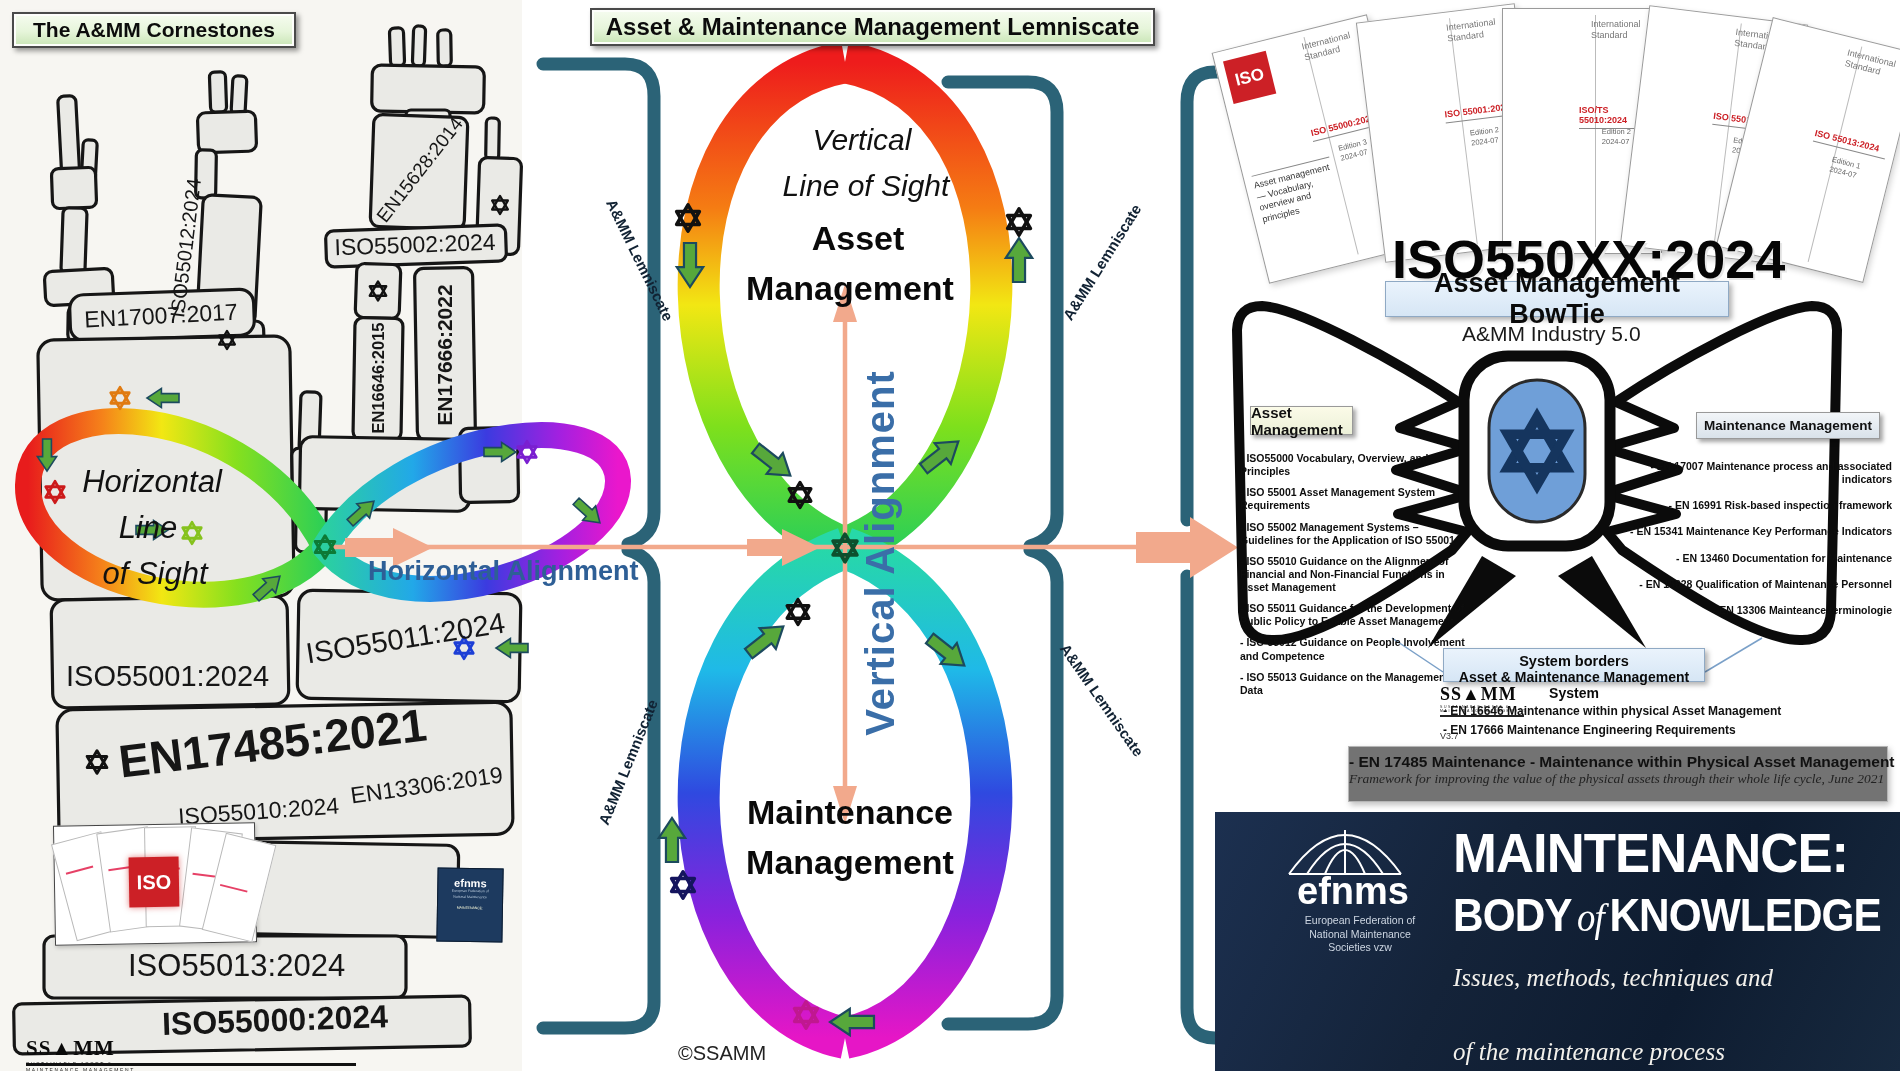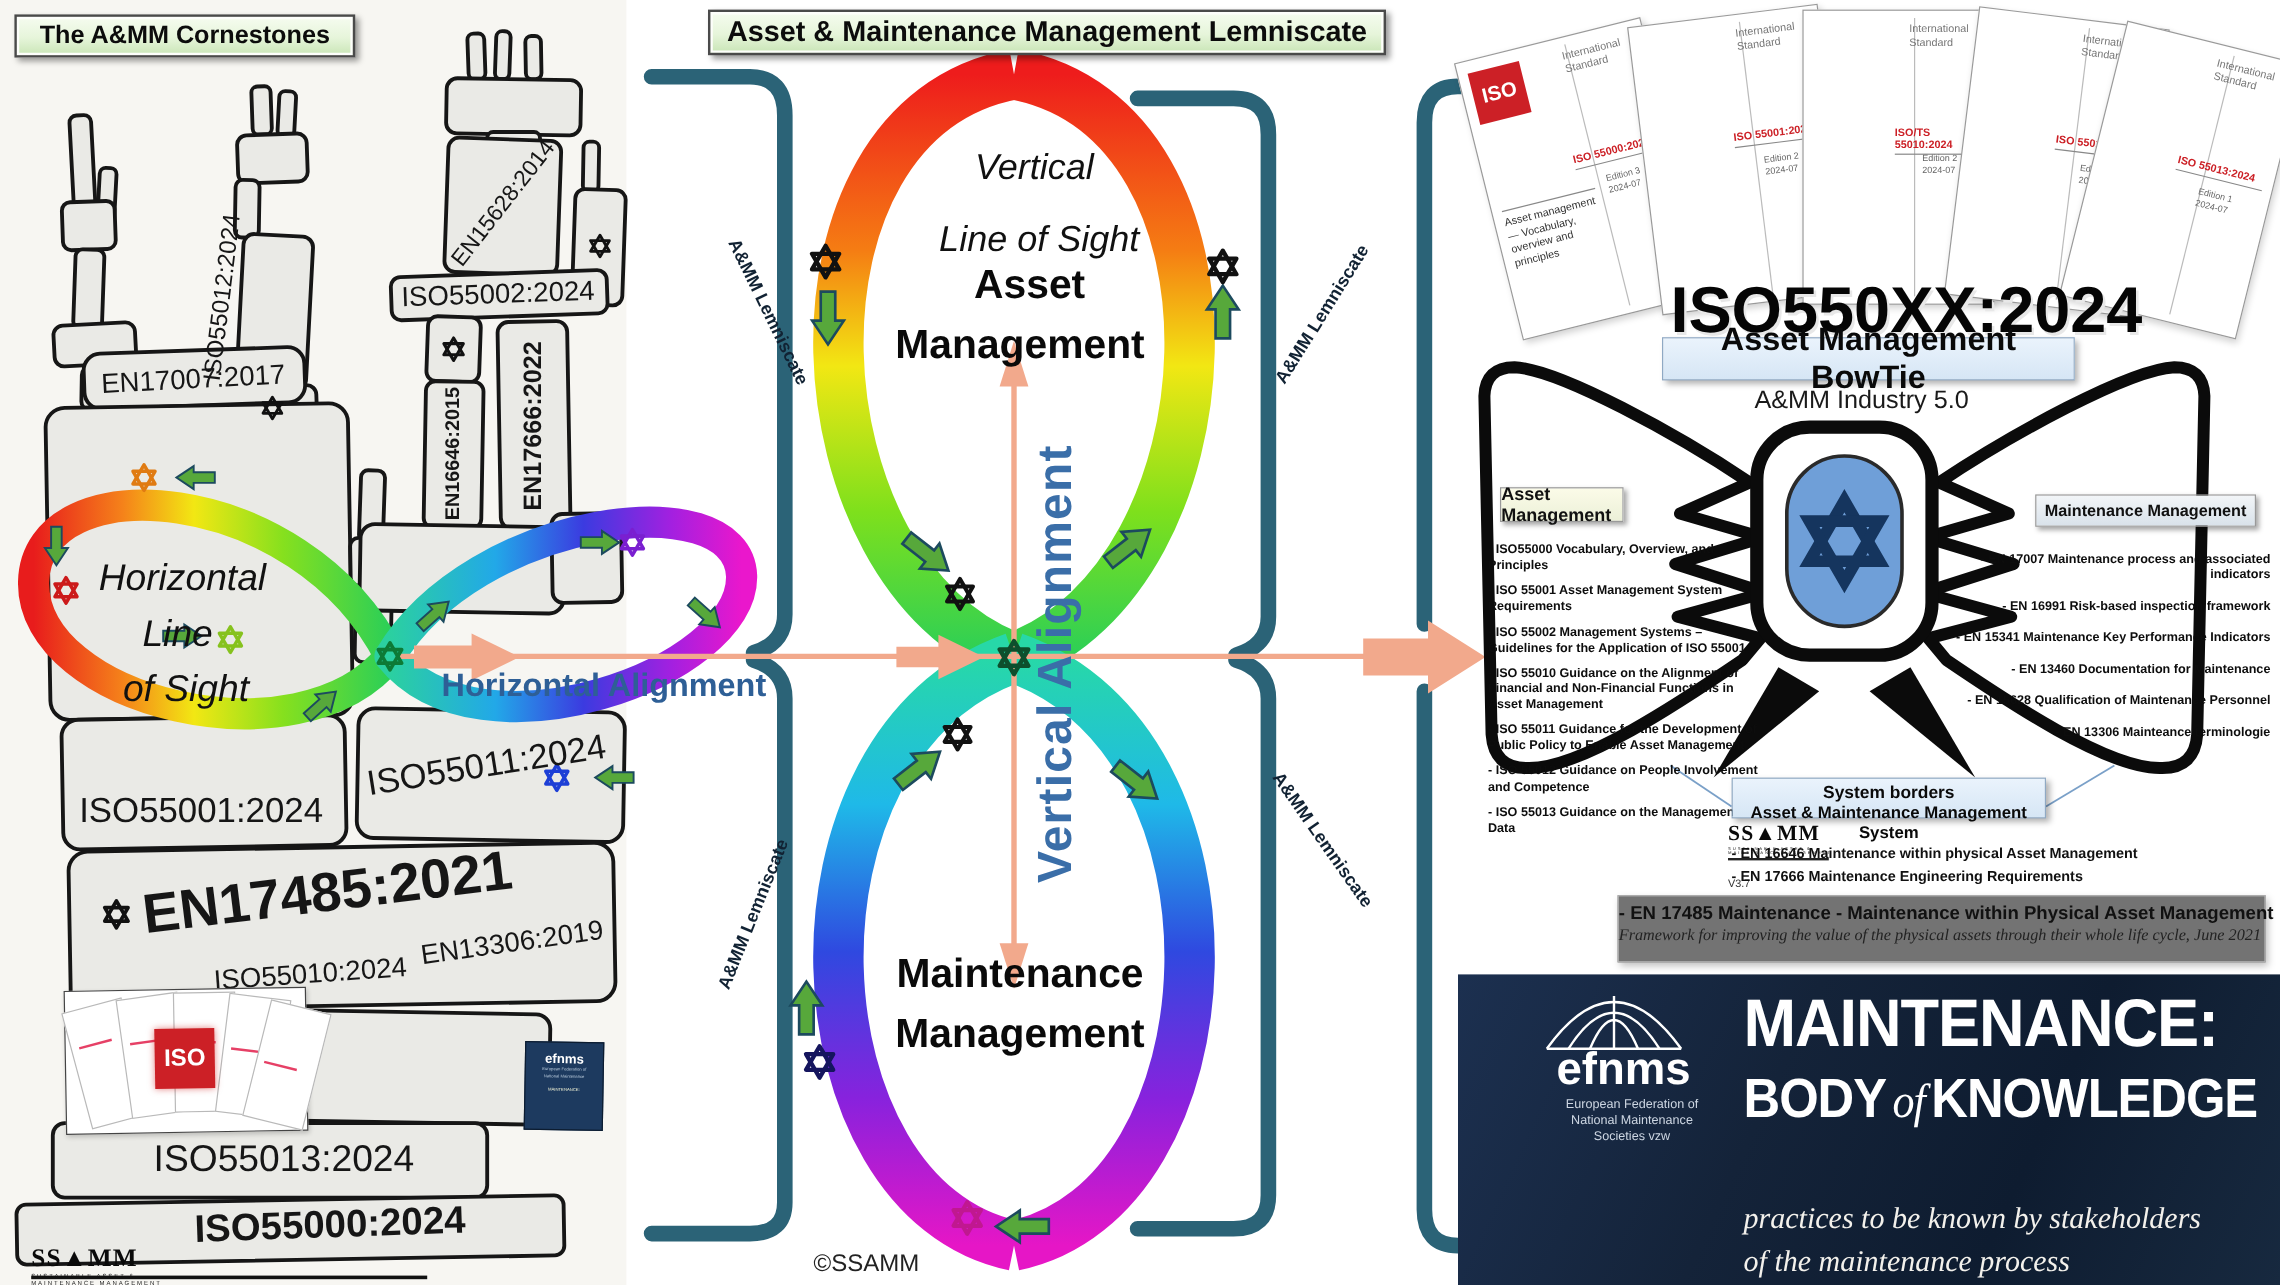--- a/index.html
+++ b/index.html
@@ -329,21 +329,21 @@
     <div class="micro">SUSTAINABLE ASSET &amp;</div>
     <div class="micro">MAINTENANCE MANAGEMENT</div>
   </div>
   <div id="ssamm-bar" class="abs"></div>
 
   <div class="abs green-title" style="left:590px;top:8px;width:565px;height:38px;font-size:24px;">
     <span>Asset &amp; Maintenance Management Lemniscate</span>
   </div>
 
   <div class="abs loop-text" style="left:862px;top:140px;transform:translate(-50%,-50%);">Vertical</div>
-  <div class="abs loop-text" style="left:866px;top:200px;transform:translate(-50%,-50%);">Line of Sight</div>
+  <div class="abs loop-text" style="left:866px;top:186px;transform:translate(-50%,-50%);">Line of Sight</div>
   <div class="abs loop-head" style="left:858px;top:238px;transform:translate(-50%,-50%);">Asset</div>
   <div class="abs loop-head" style="left:850px;top:288px;transform:translate(-50%,-50%);">Management</div>
   <div class="abs loop-head" style="left:850px;top:812px;transform:translate(-50%,-50%);">Maintenance</div>
   <div class="abs loop-head" style="left:850px;top:862px;transform:translate(-50%,-50%);">Management</div>
 
   <div id="vertical-alignment" class="abs" style="left:880px;top:553px;">Vertical Alignment</div>
 
   <div class="abs band-label" style="left:640px;top:260px;transform:translate(-50%,-50%) rotate(64deg);">A&amp;MM Lemniscate</div>
   <div class="abs band-label" style="left:1102px;top:262px;transform:translate(-50%,-50%) rotate(-58deg);">A&amp;MM Lemniscate</div>
   <div class="abs band-label" style="left:628px;top:762px;transform:translate(-50%,-50%) rotate(-68deg);">A&amp;MM Lemniscate</div>
@@ -464,16 +464,16 @@
     <div class="abs efnms-word" style="left:82px;top:58px;">efnms</div>
     <div class="abs efnms-sub" style="left:40px;top:102px;width:210px;">
       <div>European Federation of</div>
       <div>National Maintenance</div>
       <div>Societies vzw</div>
     </div>
     <div id="banner-h1" class="abs" style="left:238px;top:8px;">MAINTENANCE:</div>
     <div id="banner-h2" class="abs" style="left:238px;top:76px;">
       <span>BODY</span><span class="of">of</span><span>KNOWLEDGE</span>
     </div>
-    <div class="tagline abs" style="left:238px;top:190px;">practices to be known by stakeholders</div>
+    <div class="tagline abs" style="left:238px;top:152px;">Issues, methods, techniques and</div>
     <div class="tagline abs" style="left:238px;top:226px;">of the maintenance process</div>
   </div>
 </div>
 
 </body></html>

